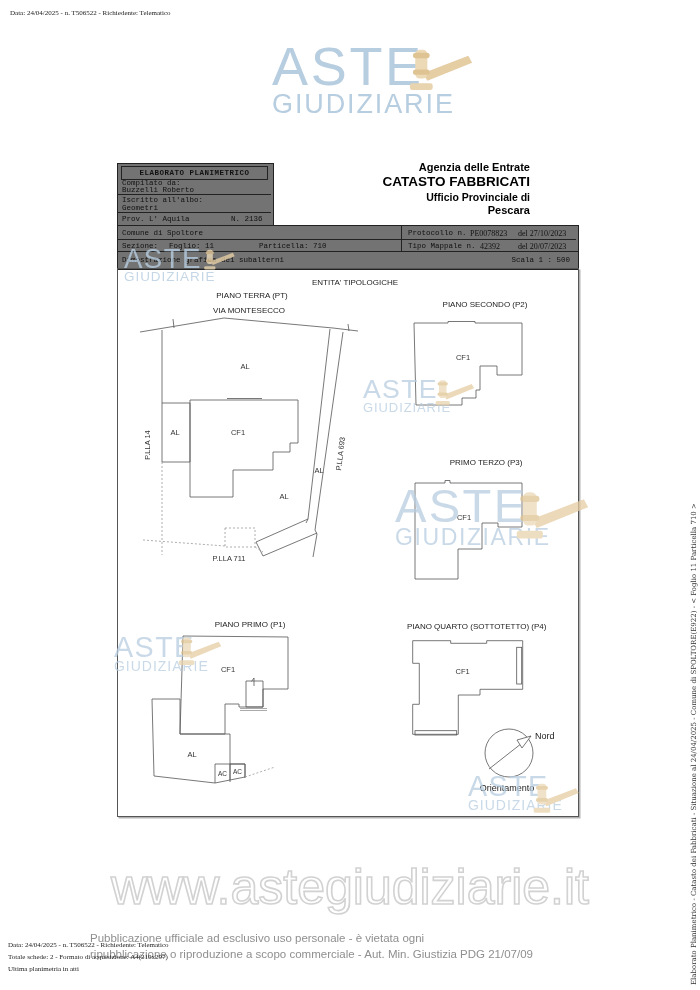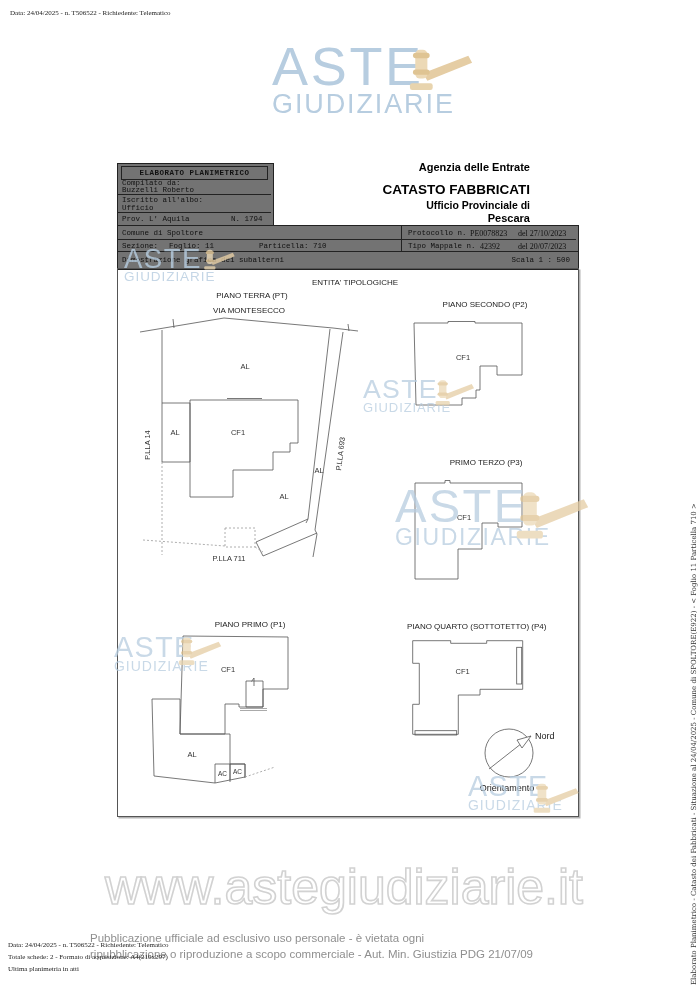--- a/index.html
+++ b/index.html
@@ -19,21 +19,21 @@
   .hline{position:absolute;height:1px;background:#222}
   .vline{position:absolute;width:1px;background:#222}
   .agz{position:absolute;left:355px;top:161px;width:175px;text-align:right;font-weight:bold;color:#000}
   .agz div{white-space:nowrap}
   
   .frame{position:absolute;left:117px;top:268px;width:460px;height:547px;border:1px solid #555;
          box-shadow:1.5px 1.5px 0 rgba(0,0,0,.3)}
   .ptitle{position:absolute;font-size:8px;color:#222;text-align:center;white-space:nowrap}
   .plan{position:absolute}
   
-  .urlwm{position:absolute;left:105px;top:858px;width:490px;font-size:50px;
+  .urlwm{position:absolute;left:105px;top:858px;width:490px;text-align:center;font-size:50px;
          color:#fff;-webkit-text-stroke:1.6px #d2d2d2;text-shadow:0 0 1px #e3e3e3;white-space:nowrap;
          font-family:"Liberation Sans",sans-serif}
   .footgray{position:absolute;left:90px;top:930px;width:520px;text-align:left;color:#8f8f8f;
             font-size:11.5px;line-height:16px}
   .sidetext{position:absolute;left:690px;top:985px;width:402px;transform:rotate(-90deg);
             transform-origin:0 0;font-family:"DejaVu Serif",serif;font-size:7px;color:#333;white-space:nowrap}
 </style>
 </head>
 <body>
 
@@ -58,29 +58,29 @@
 </div>
 
 <div class="box" style="left:117px;top:163px;width:155px;height:62px">
   <div class="box" style="left:3px;top:2px;width:145px;height:12px;border-width:1.2px">
     <div class="mono" style="left:0;top:1.5px;width:100%;text-align:center;font-weight:bold;letter-spacing:.5px">ELABORATO PLANIMETRICO</div>
   </div>
   <div class="mono" style="left:4px;top:15px">Compilato da:</div>
   <div class="mono" style="left:4px;top:22px">Buzzelli Roberto</div>
   <div class="hline" style="left:0;top:30px;width:153px"></div>
   <div class="mono" style="left:4px;top:32px">Iscritto all'albo:</div>
-  <div class="mono" style="left:4px;top:39.5px">Ufficio</div>
+  <div class="mono" style="left:4px;top:39.5px">Geometri</div>
   <div class="hline" style="left:0;top:47.5px;width:153px"></div>
   <div class="mono" style="left:4px;top:51px">Prov. L' Aquila</div>
-  <div class="mono" style="left:113px;top:51px">N. 1794</div>
+  <div class="mono" style="left:113px;top:51px">N. 2136</div>
 </div>
 
 <div class="agz">
   <div style="font-size:11px">Agenzia delle Entrate</div>
-  <div style="font-size:13.5px;margin-top:9px">CATASTO FABBRICATI</div>
+  <div style="font-size:13.5px;margin-top:1px">CATASTO FABBRICATI</div>
   <div style="font-size:10.5px;margin-top:2px">Ufficio Provinciale di</div>
   <div style="font-size:11px;margin-top:1px">Pescara</div>
 </div>
 
 <div class="box" style="left:117px;top:225px;width:460px;height:27px">
   <div class="mono" style="left:4px;top:3px">Comune di Spoltore</div>
   <div class="hline" style="left:0;top:13px;width:458px"></div>
   <div class="mono" style="left:4px;top:16px">Sezione:</div>
   <div class="mono" style="left:51px;top:16px">Foglio: 11</div>
   <div class="mono" style="left:141px;top:16px">Particella: 710</div>

